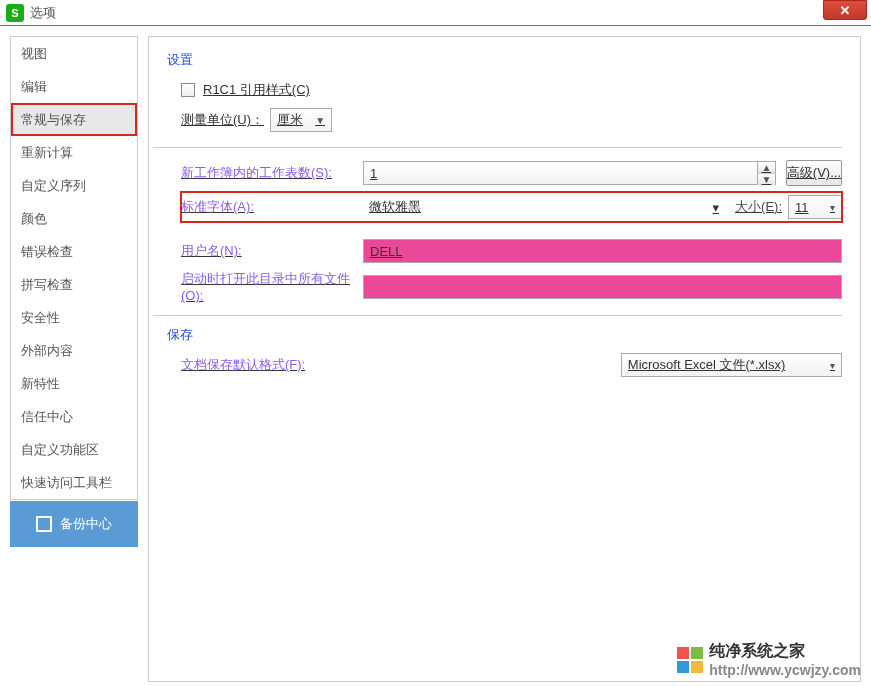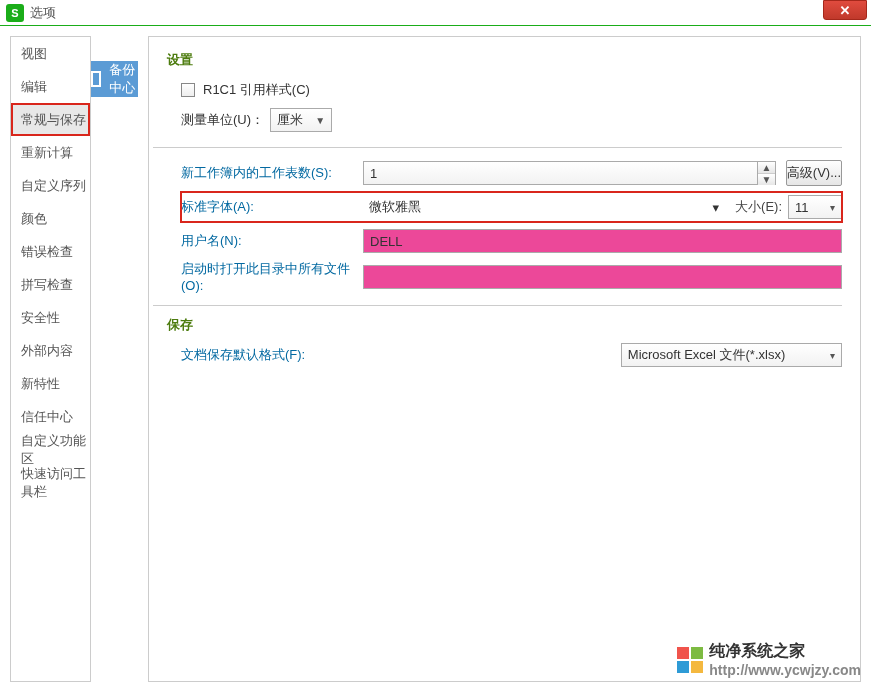--- a/index.html
+++ b/index.html
@@ -6,28 +6,28 @@
     body { background: #fff; width: 871px; height: 686px; overflow: hidden; position: relative; }
     .titlebar { height: 26px; background: #fff; border-bottom: 1px solid #1aad19; display: flex; align-items: center; padding: 0 0; }
     .titlebar .app-icon { width: 18px; height: 18px; background: #1aad19; border-radius: 3px; margin: 0 6px 0 6px; display: flex; align-items: center; justify-content: center; color: #fff; font-size: 11px; font-weight: bold; }
     .titlebar .title { color: #555; }
     .close-btn { position: absolute; top: 0; right: 4px; width: 44px; height: 20px; background: linear-gradient(#e04b3e,#c0392b); border: 1px solid #a5281b; border-radius: 0 0 3px 3px; display: flex; align-items: center; justify-content: center; color: #fff; font-weight: bold; font-size: 13px; cursor: pointer; }
     .main { display: flex; padding: 10px 10px 0 10px; height: calc(100% - 26px - 4px); }
     .sidebar { width: 128px; border: 1px solid #ccc; display: flex; flex-direction: column; }
     .sidebar-items { flex: 1; overflow: auto; }
     .side-item { height: 33px; display: flex; align-items: center; padding-left: 10px; color: #555; cursor: pointer; }
     .side-item.active { background: #e8e8e8; outline: 2px solid #d9261c; outline-offset: -2px; }
-    .backup-btn { height: 36px; margin-top: 25px; background: #5b9bd5; color: #fff; display: flex; align-items: center; justify-content: center; gap: 8px; cursor: pointer; }
+    .backup-btn { height: 46px; margin-top: 1px; background: #5b9bd5; color: #fff; display: flex; align-items: center; justify-content: center; gap: 8px; cursor: pointer; }
     .backup-btn .bicon { width: 16px; height: 16px; border: 2px solid #fff; display: inline-block; }
     .content { flex: 1; border: 1px solid #ccc; margin-left: 10px; padding: 14px 18px; color: #333; overflow: auto; }
-    .section-title { color: #4d7c0f; margin-bottom: 6px; font-weight: bold; }
-    .section-body { margin-left: 14px; }
+    .section-title { color: #1d4ed8; margin-bottom: 6px; }
+    .section-body { margin-left: 14px; text-decoration: underline; }
     .row { display: flex; align-items: center; min-height: 30px; }
     .chk { width: 14px; height: 14px; border: 1px solid #888; background: linear-gradient(#fff,#eee); margin-right: 8px; display: inline-block; }
-    .label-col { width: 182px; color: #0369a1; }
+    .label-col { width: 182px; color: #8b5cf6; }
     .combo, .spin, .input { border: 1px solid #aaa; background: linear-gradient(#fff,#f2f2f2); height: 24px; display: flex; align-items: center; padding: 0 6px; }
     .combo { justify-content: space-between; }
     .combo .caret, .spin .updn .tri { font-size: 10px; color: #555; }
     .combo.small { width: 62px; }
     .input { flex: 1; background: #ec4899; }
     .spin { flex: 1; justify-content: space-between; padding-right: 0; }
     .spin .updn { display: flex; flex-direction: column; border-left: 1px solid #aaa; width: 18px; height: 100%; }
     .spin .updn span { flex: 1; display: flex; align-items: center; justify-content: center; background: linear-gradient(#fff,#e6e6e6); border-bottom: 1px solid #ccc; cursor: pointer; }
     .spin .updn span:last-child { border-bottom: none; }
     .btn { height: 26px; border: 1px solid #999; background: linear-gradient(#fefefe,#e6e6e6); padding: 0 0; display: flex; align-items: center; border-radius: 2px; cursor: pointer; margin-left: 10px; }
@@ -53,21 +53,21 @@
 
 <div class="titlebar">
   <div class="app-icon">S</div>
   <div class="title">选项</div>
 </div>
 <div class="close-btn">
     <span>✕</span>
   </div>
 
 <div class="main">
-  <div style="display:flex;flex-direction:row;width:128px;">
+  <div style="display:flex;flex-direction:column;width:128px;">
     <div class="sidebar">
       <div class="sidebar-items">
         <div class="side-item">
             <span>视图</span>
           </div>
         <div class="side-item">
             <span>编辑</span>
           </div>
         <div class="side-item active">
             <span>常规与保存</span>
@@ -153,21 +153,21 @@
           <div class="font-combo">
             <span>微软雅黑</span>
             <span class="caret">▾</span>
           </div>
           <span class="size-lbl">大小(E):</span>
           <div class="combo size-combo">
             <span>11</span>
             <span class="caret">▾</span>
           </div>
         </div>
-        <div class="row" style="margin-top:4px;">
+        <div class="row" style="margin-top:14px;">
           <span class="label-col">用户名(N):</span>
           <div class="input">
               <span>DELL</span>
             </div>
         </div>
         <div class="row" style="margin-top:4px;">
           <span class="label-col">启动时打开此目录中所有文件(O):</span>
           <div class="input">
               <span></span>
             </div>

